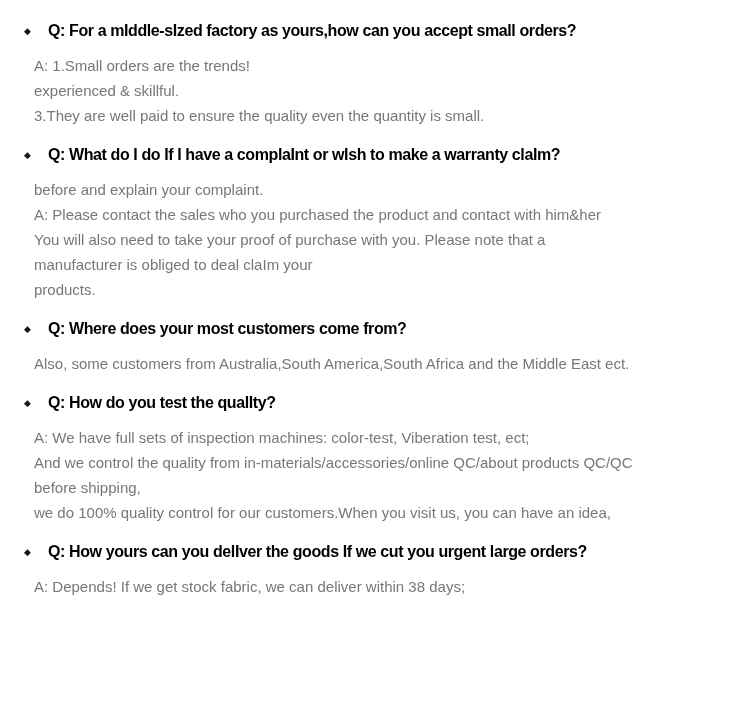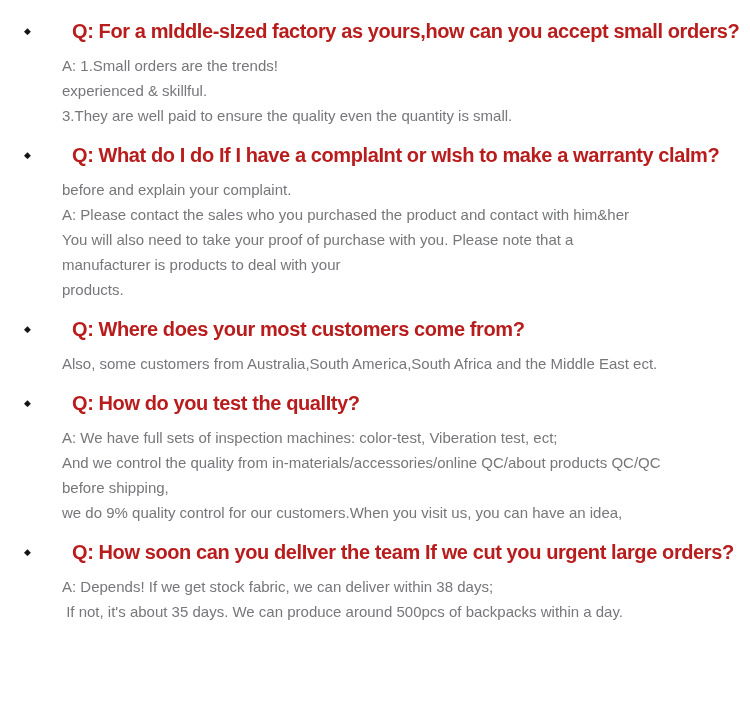--- a/index.html
+++ b/index.html
@@ -27,29 +27,28 @@
     margin-bottom: 10px;
     line-height: 24px;
   }
   .bullet {
     flex: 0 0 24px;
     font-size: 9px;
     color: #141414;
     line-height: 24px;
   }
   .question-text {
-    font-size: 20px;
+    font-size: 16px;
     font-weight: 700;
-    color: #b91c1c;
+    color: #000000;
     letter-spacing: -0.4px;
     white-space: pre;
-    margin-left: 24px;
   }
   .answers {
-    padding-left: 62px;
+    padding-left: 34px;
   }
   .answer-line {
     font-size: 15px;
     line-height: 25px;
     color: #76777a;
     white-space: pre;
   }
 </style>
 </head>
 <body>
@@ -70,21 +69,21 @@
 
   <section class="qa-block">
     <div class="question-row">
       <span class="bullet">◆</span>
       <span class="question-text">Q: What do I do If I have a complaInt or wIsh to make a warranty claIm?</span>
     </div>
     <div class="answers">
         <div class="answer-line">before and explain your complaint.</div>
         <div class="answer-line">A: Please contact the sales who you purchased the product and contact with him&amp;her</div>
         <div class="answer-line">You will also need to take your proof of purchase with you. Please note that a</div>
-        <div class="answer-line">manufacturer is products to deal with your</div>
+        <div class="answer-line">manufacturer is obliged to deal claIm your</div>
         <div class="answer-line">products.</div>
       </div>
   </section>
 
   <section class="qa-block">
     <div class="question-row">
       <span class="bullet">◆</span>
       <span class="question-text">Q: Where does your most customers come from?</span>
     </div>
     <div class="answers">
@@ -94,27 +93,26 @@
 
   <section class="qa-block">
     <div class="question-row">
       <span class="bullet">◆</span>
       <span class="question-text">Q: How do you test the qualIty?</span>
     </div>
     <div class="answers">
         <div class="answer-line">A: We have full sets of inspection machines: color-test, Viberation test, ect;</div>
         <div class="answer-line">And we control the quality from in-materials/accessories/online QC/about products QC/QC</div>
         <div class="answer-line">before shipping,</div>
-        <div class="answer-line">we do 9% quality control for our customers.When you visit us, you can have an idea,</div>
+        <div class="answer-line">we do 100% quality control for our customers.When you visit us, you can have an idea,</div>
       </div>
   </section>
 
   <section class="qa-block">
     <div class="question-row">
       <span class="bullet">◆</span>
-      <span class="question-text">Q: How soon can you delIver the team If we cut you urgent large orders?</span>
+      <span class="question-text">Q: How yours can you delIver the goods If we cut you urgent large orders?</span>
     </div>
     <div class="answers">
         <div class="answer-line">A: Depends! If we get stock fabric, we can deliver within 38 days;</div>
-        <div class="answer-line"> If not, it's about 35 days. We can produce around 500pcs of backpacks within a day.</div>
       </div>
   </section>
 </main>
 
 </body></html>

